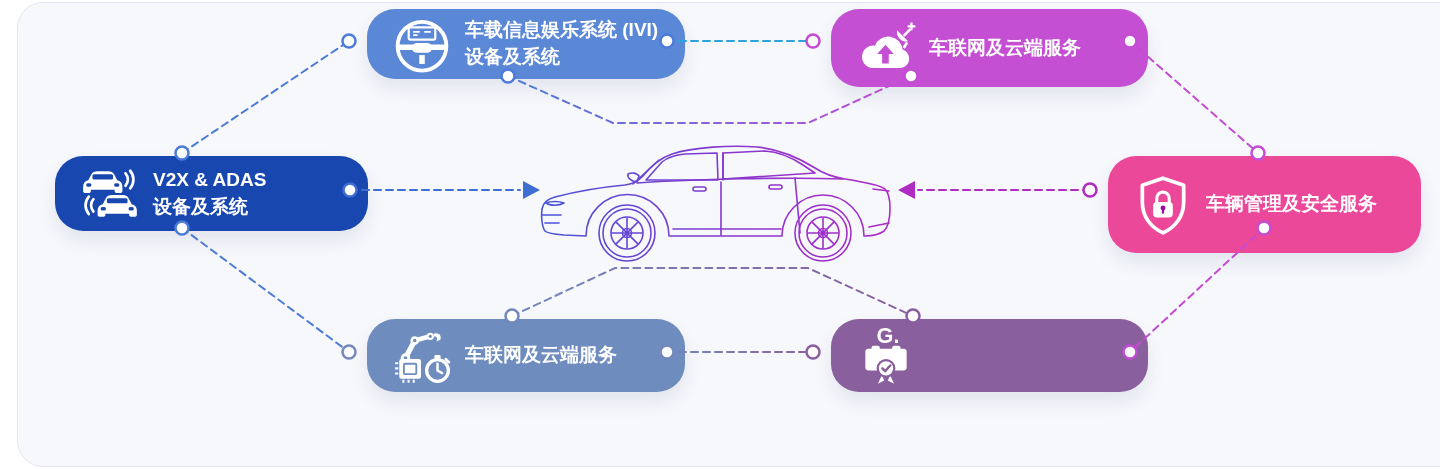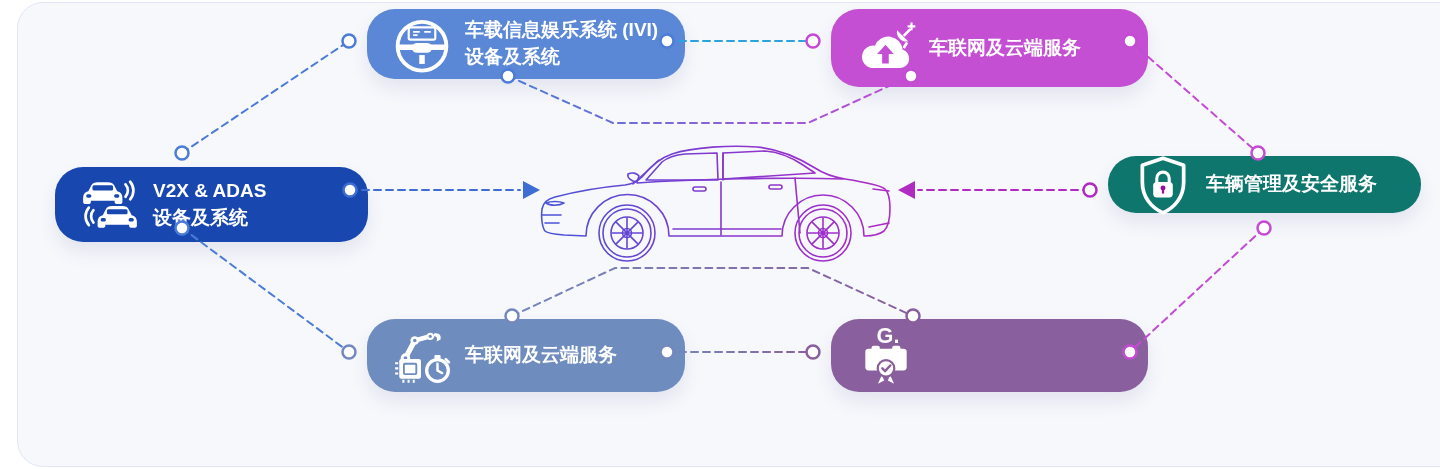--- a/index.html
+++ b/index.html
@@ -7,22 +7,22 @@
   .canvas{position:absolute;left:17px;top:2px;width:1434px;height:463px;background:#F7F8FC;
     border:1px solid #E3E5F4;border-radius:26px;padding-left:40px;}
   .node{position:absolute;border-radius:28px;color:#fff;display:flex;align-items:center;
     box-shadow:0 10px 18px rgba(60,70,130,0.10);}
   .node-label{padding-left:98px;padding-right:14px;font-size:19px;font-weight:700;line-height:1.4;}
   .node-icon{position:absolute;left:24px;top:50%;transform:translateY(-50%);width:62px;height:62px;
     display:flex;align-items:center;justify-content:center;}
   .node-icon svg{width:100%;height:100%;}
   #node-ivi{left:349px;top:6px;width:318px;height:70px;background:#5A87D6;}
   #node-cloud{left:813px;top:6px;width:317px;height:78px;background:#C44FD3;}
-  #node-v2x{left:37px;top:153px;width:313px;height:75px;background:#1847B0;margin-top:11px;}
-  #node-security{left:1090px;top:153px;width:313px;height:57px;background:#0f766e;}
+  #node-v2x{left:37px;top:153px;width:313px;height:75px;background:#1847B0;}
+  #node-security{left:1090px;top:153px;width:313px;height:97px;background:#ec4899;}
   #node-testing{left:349px;top:316px;width:318px;height:73px;background:#6E8CBE;}
   #node-certification{left:813px;top:316px;width:317px;height:73px;background:#8A5F9E;}
   #overlay{position:absolute;left:0;top:0;width:1440px;height:469px;pointer-events:none;}
 </style>
 </head>
 <body>
 
 <div class="canvas">
 
   <div class="node" id="node-ivi">

